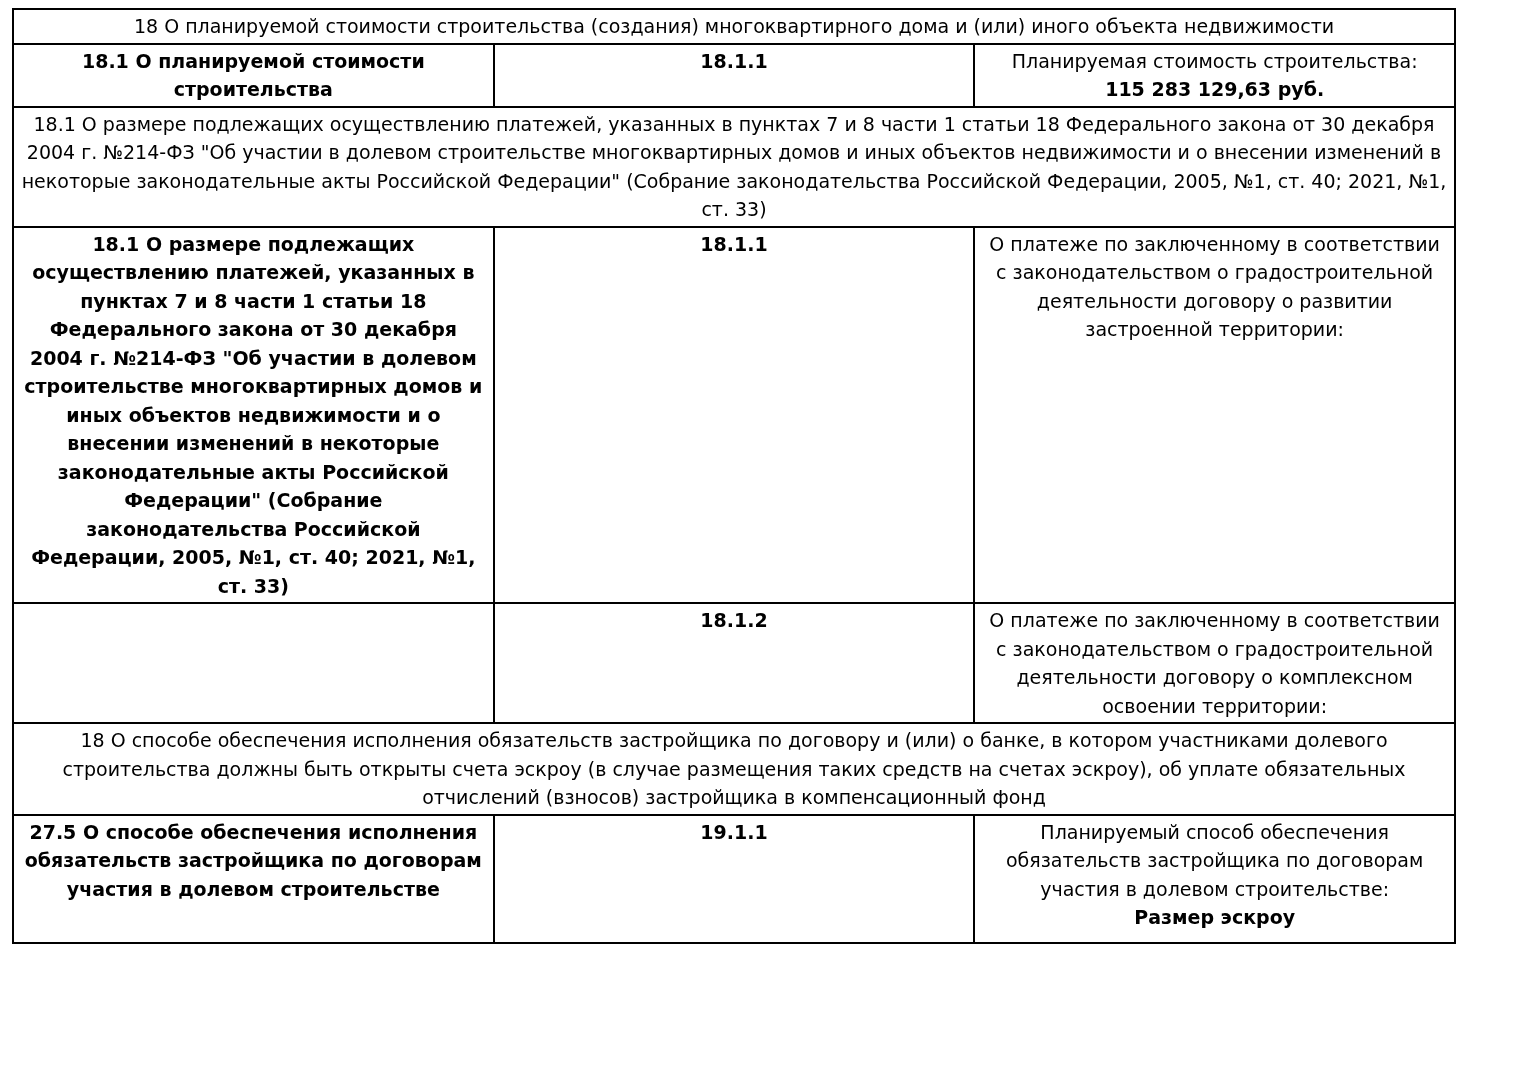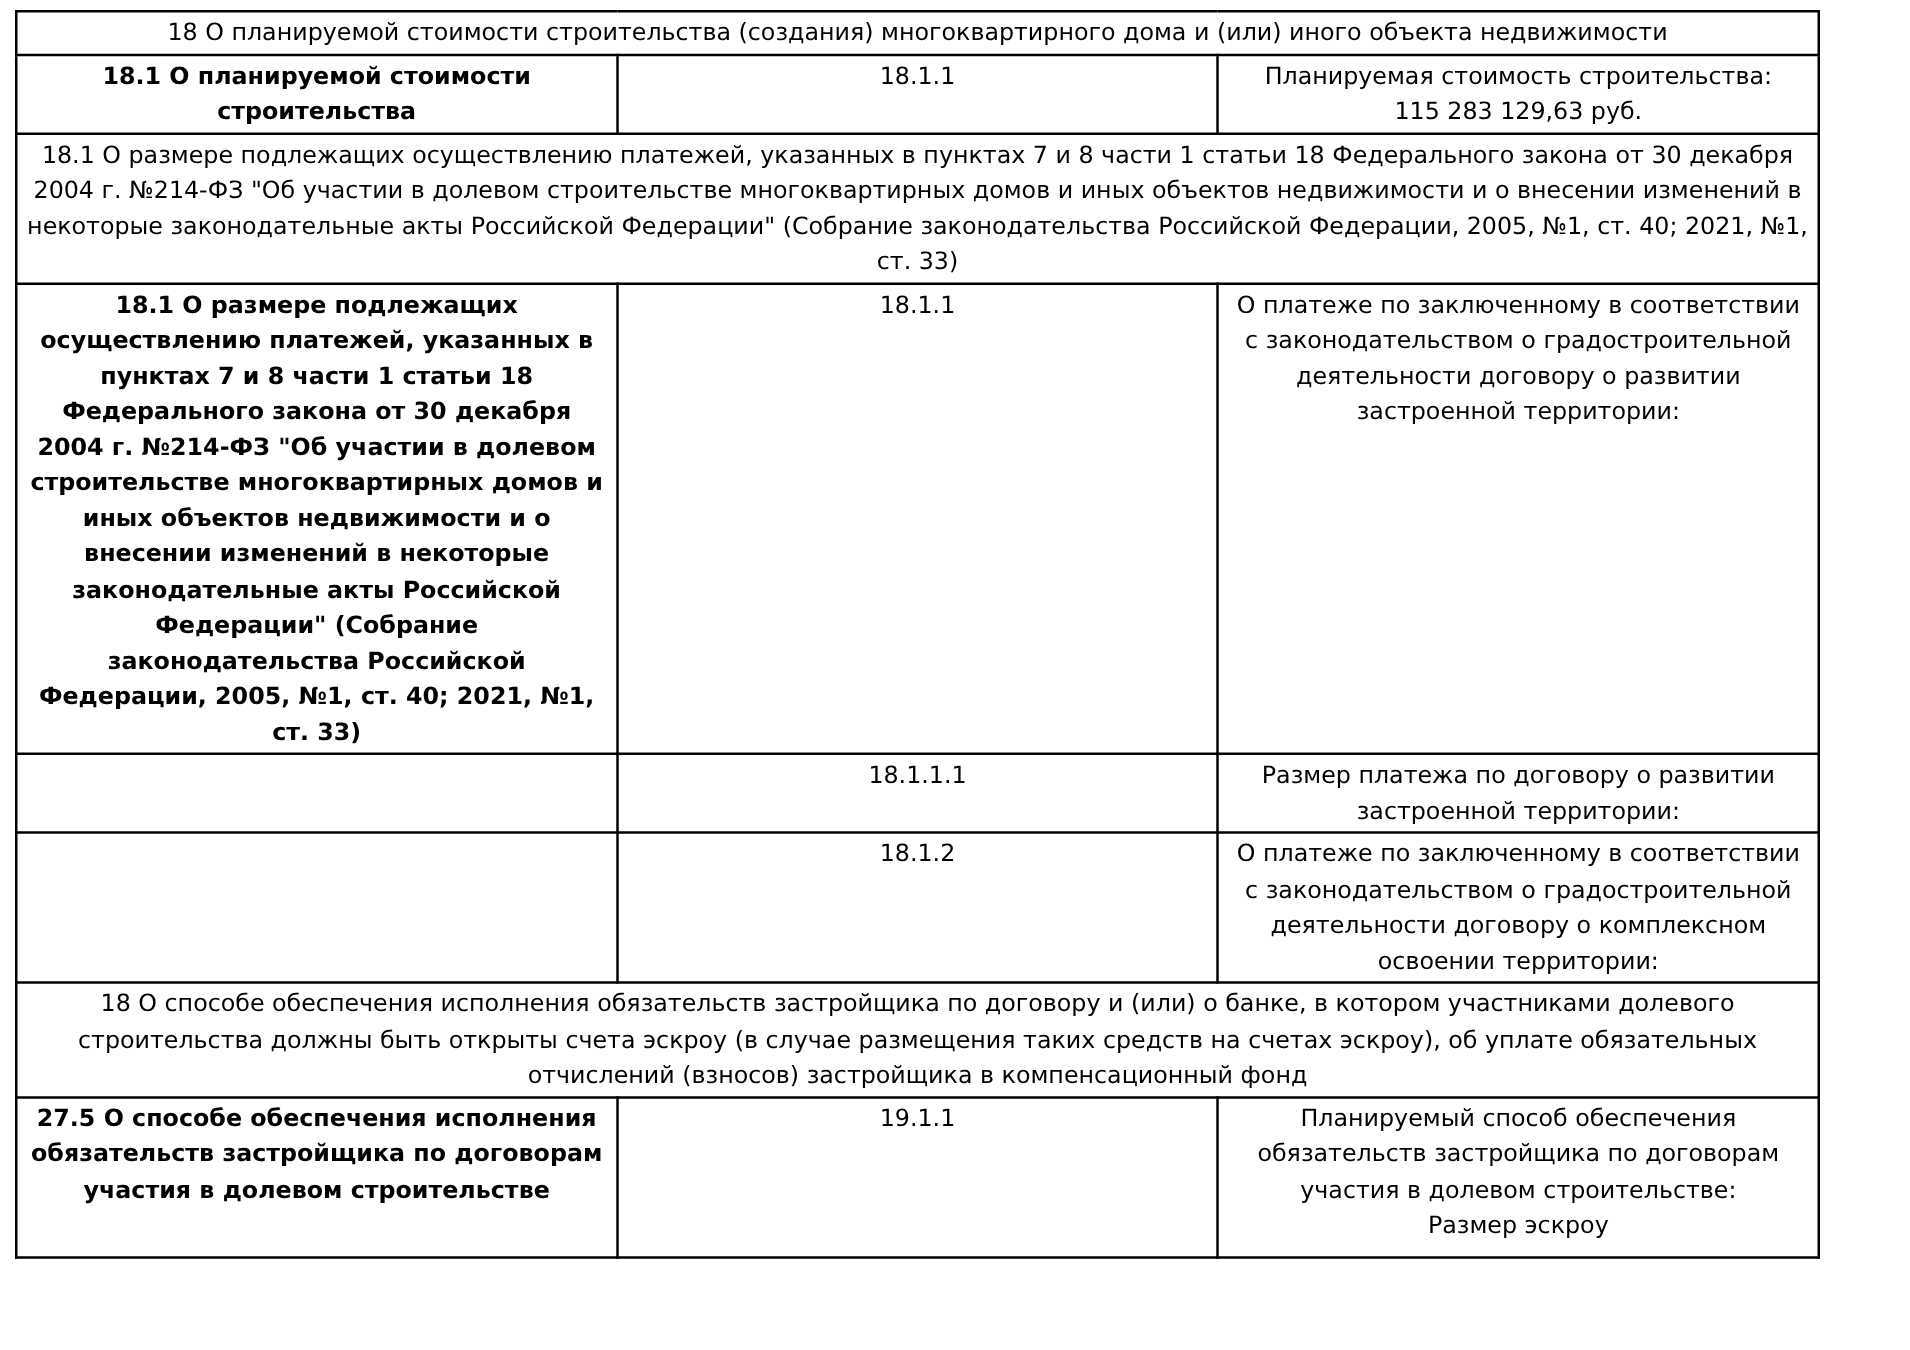--- a/index.html
+++ b/index.html
@@ -25,24 +25,24 @@
     line-height: 1.5;
     text-align: center;
   }
   table.decl td {
     border: 2px solid #000000;
     padding: 2px 7px;
     vertical-align: top;
     word-wrap: break-word;
   }
   td.col-label { width: 375px; vertical-align: top; font-weight: bold; }
-  td.col-code  { width: 126px; vertical-align: middle; }
+  td.col-code  { width: 126px; vertical-align: middle; font-weight: bold; }
   td.col-content { vertical-align: middle; }
   td.full-row { vertical-align: top; }
-  .bold { font-weight: normal; }
+  .bold { font-weight: bold; }
   tr.tall-last td.col-label { height: 122px; }
 </style>
 </head>
 <body>
 
 <div class="page">
   <table class="decl">
     <tbody>
 
       <tr>
@@ -61,25 +61,20 @@
       <tr>
         <td class="full-row" colspan="3">18.1 О размере подлежащих осуществлению платежей, указанных в пунктах 7 и 8 части 1 статьи 18 Федерального закона от 30 декабря 2004 г. №214-ФЗ "Об участии в долевом строительстве многоквартирных домов и иных объектов недвижимости и о внесении изменений в некоторые законодательные акты Российской Федерации" (Собрание законодательства Российской Федерации, 2005, №1, ст. 40; 2021, №1, ст. 33)</td>
       </tr>
 
       <tr>
         <td class="col-label">18.1 О размере подлежащих осуществлению платежей, указанных в пунктах 7 и 8 части 1 статьи 18 Федерального закона от 30 декабря 2004 г. №214-ФЗ "Об участии в долевом строительстве многоквартирных домов и иных объектов недвижимости и о внесении изменений в некоторые законодательные акты Российской Федерации" (Собрание законодательства Российской Федерации, 2005, №1, ст. 40; 2021, №1, ст. 33)</td>
         <td class="col-code">18.1.1</td>
         <td class="col-content">О платеже по заключенному в соответствии с законодательством о градостроительной деятельности договору о развитии застроенной территории:</td>
       </tr>
 
-      <tr>
-        <td class="col-label"></td>
-        <td class="col-code">18.1.1.1</td>
-        <td class="col-content">Размер платежа по договору о развитии застроенной территории:</td>
-      </tr>
 
       <tr>
         <td class="col-label"></td>
         <td class="col-code">18.1.2</td>
         <td class="col-content">О платеже по заключенному в соответствии с законодательством о градостроительной деятельности договору о комплексном освоении территории:</td>
       </tr>
 
 
       <tr>
         <td class="full-row" colspan="3">18 О способе обеспечения исполнения обязательств застройщика по договору и (или) о банке, в котором участниками долевого строительства должны быть открыты счета эскроу (в случае размещения таких средств на счетах эскроу), об уплате обязательных отчислений (взносов) застройщика в компенсационный фонд</td>

